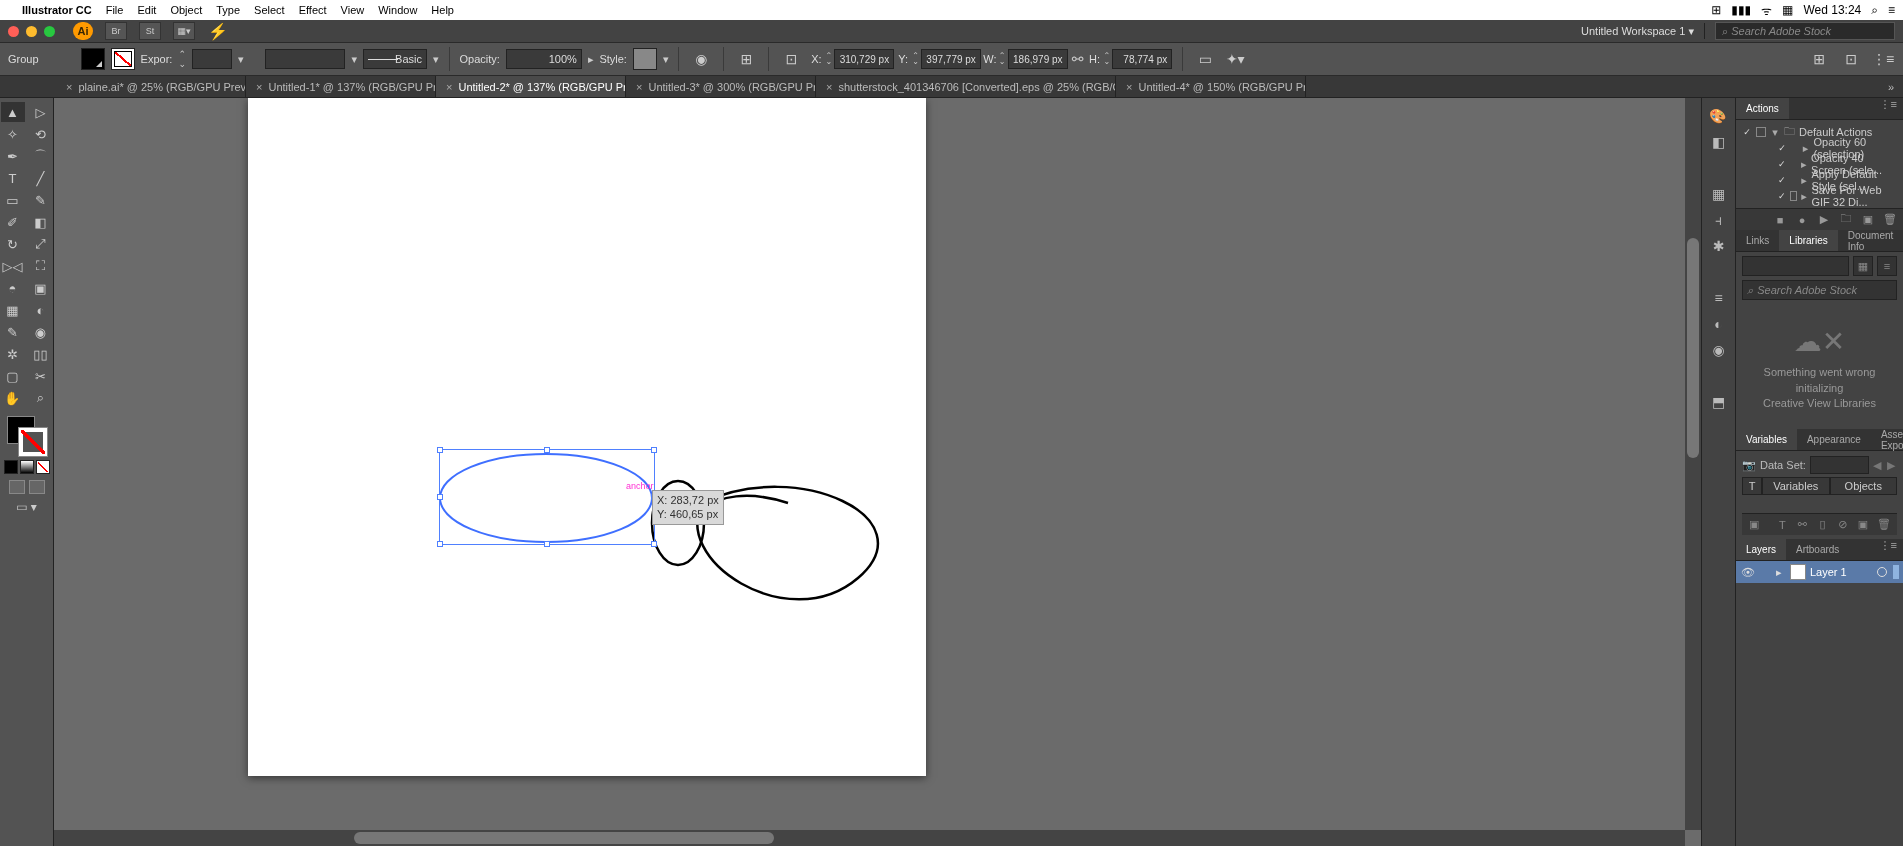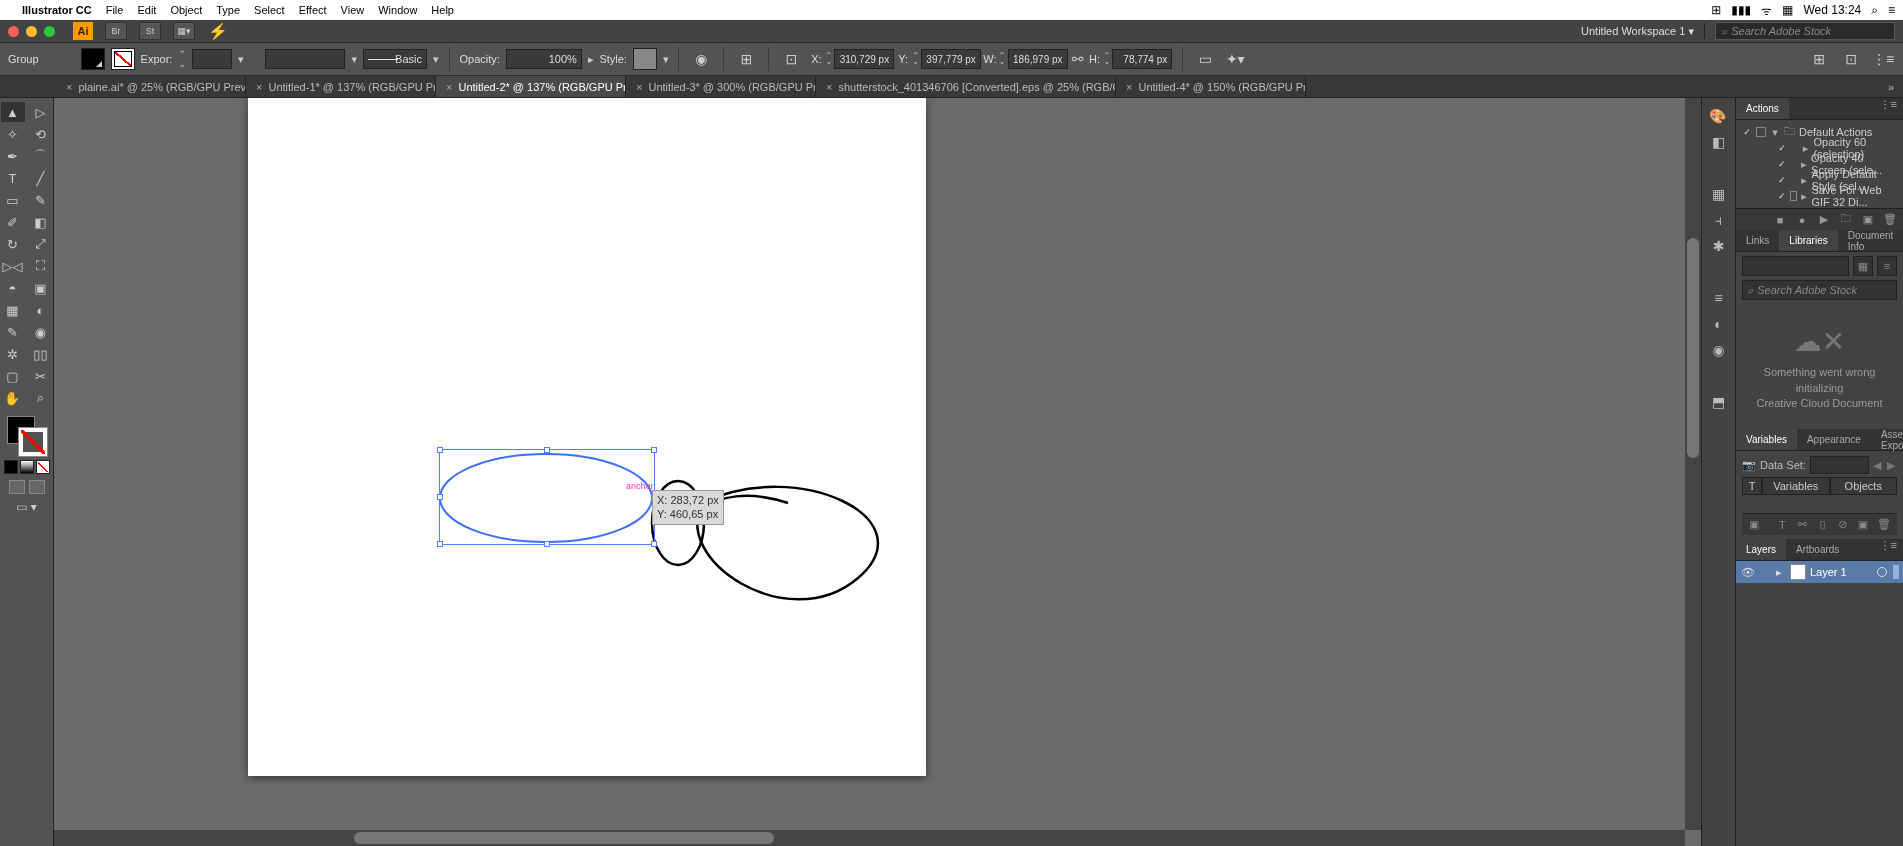--- a/index.html
+++ b/index.html
@@ -7,21 +7,21 @@
 .mac-menubar{height:20px;background:#fff;display:flex;align-items:center;padding:0 8px;gap:14px;color:#000}
 .mac-menubar .apple{font-size:14px}
 .mac-menubar .app-name{font-weight:600}
 .mac-menubar .menu-item{cursor:default}
 .mac-menubar .right{margin-left:auto;display:flex;gap:10px;align-items:center}
 .mac-menubar .right span{font-size:12px}
 .app-top{height:22px;background:#434343;display:flex;align-items:center;padding:0 8px;gap:12px}
 .traffic{display:flex;gap:7px}
 .traffic .dot{width:11px;height:11px;border-radius:50%}
 .dot.red{background:#ff5f57}.dot.yellow{background:#febc2e}.dot.green{background:#28c840}
-.app-top .ai-badge{width:20px;height:18px;background:#ff9a00;color:#3a2600;font-weight:700;display:flex;align-items:center;justify-content:center;border-radius:0;font-size:11px;margin-left:6px}
+.app-top .ai-badge{width:20px;height:18px;background:#ff9a00;color:#3a2600;font-weight:700;display:flex;align-items:center;justify-content:center;border-radius:9px;font-size:11px;margin-left:6px}
 .app-top .small-btn{width:22px;height:18px;background:#555;border:1px solid #333;display:flex;align-items:center;justify-content:center;color:#ccc;font-size:9px}
 .app-top .workspace{margin-left:auto;display:flex;align-items:center;gap:10px}
 .app-top .workspace-label{color:#ddd;font-size:11px}
 .app-top .search-box{background:#2a2a2a;border:1px solid #555;width:180px;height:18px;display:flex;align-items:center;padding:0 6px;color:#888}
 .control-bar{height:34px;background:#535353;display:flex;align-items:center;padding:0 8px;gap:6px;border-top:1px solid #2a2a2a;border-bottom:1px solid #2a2a2a}
 .control-bar .lbl{color:#ddd;font-size:11px}
 .control-bar .swatch{width:24px;height:22px;border:1px solid #222}
 .control-bar .swatch.fill{background:#000;position:relative}
 .control-bar .swatch.fill::after{content:"";position:absolute;right:2px;bottom:2px;border:3px solid transparent;border-top-color:#ccc;border-left-color:#ccc;transform:rotate(180deg)}
 .control-bar .swatch.none{background:#fff;position:relative}
@@ -405,21 +405,21 @@
         <div class="ib">▦</div>
         <div class="ib">≡</div>
       </div>
       <div class="libs-search">
         <span>⌕</span>
         <span>Search Adobe Stock</span>
       </div>
       <div class="libs-msg">
         <span class="cloud">☁✕</span>
         <span>Something went wrong initializing</span><br>
-        <span>Creative Cloud Document</span>
+        <span>Creative View Libraries</span>
       </div>
     </div>
 
     <div class="panel-header">
       <div class="pt active">Variables</div>
       <div class="pt">Appearance</div>
       <div class="pt">Asset Expor</div>
     </div>
     <div class="vars-body">
       <div class="ds-row">

